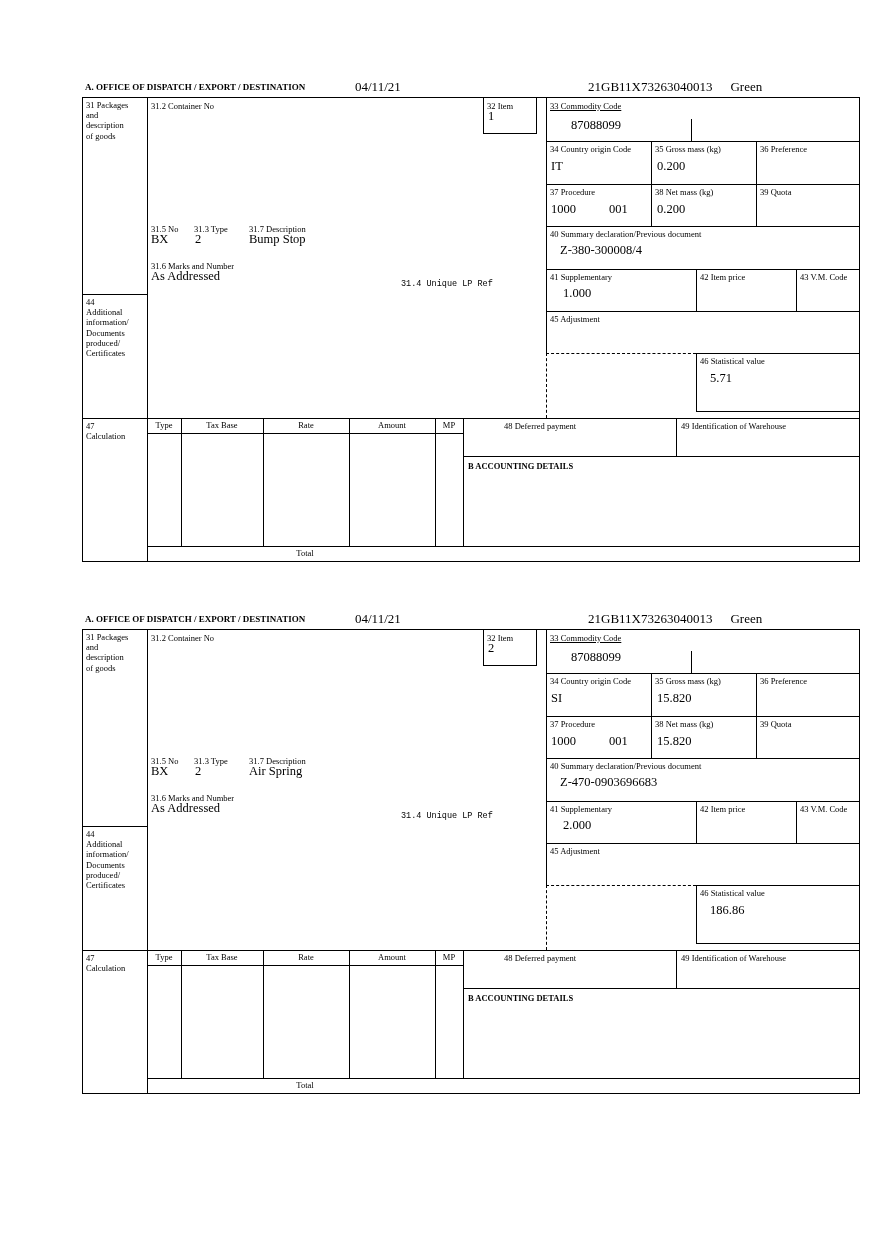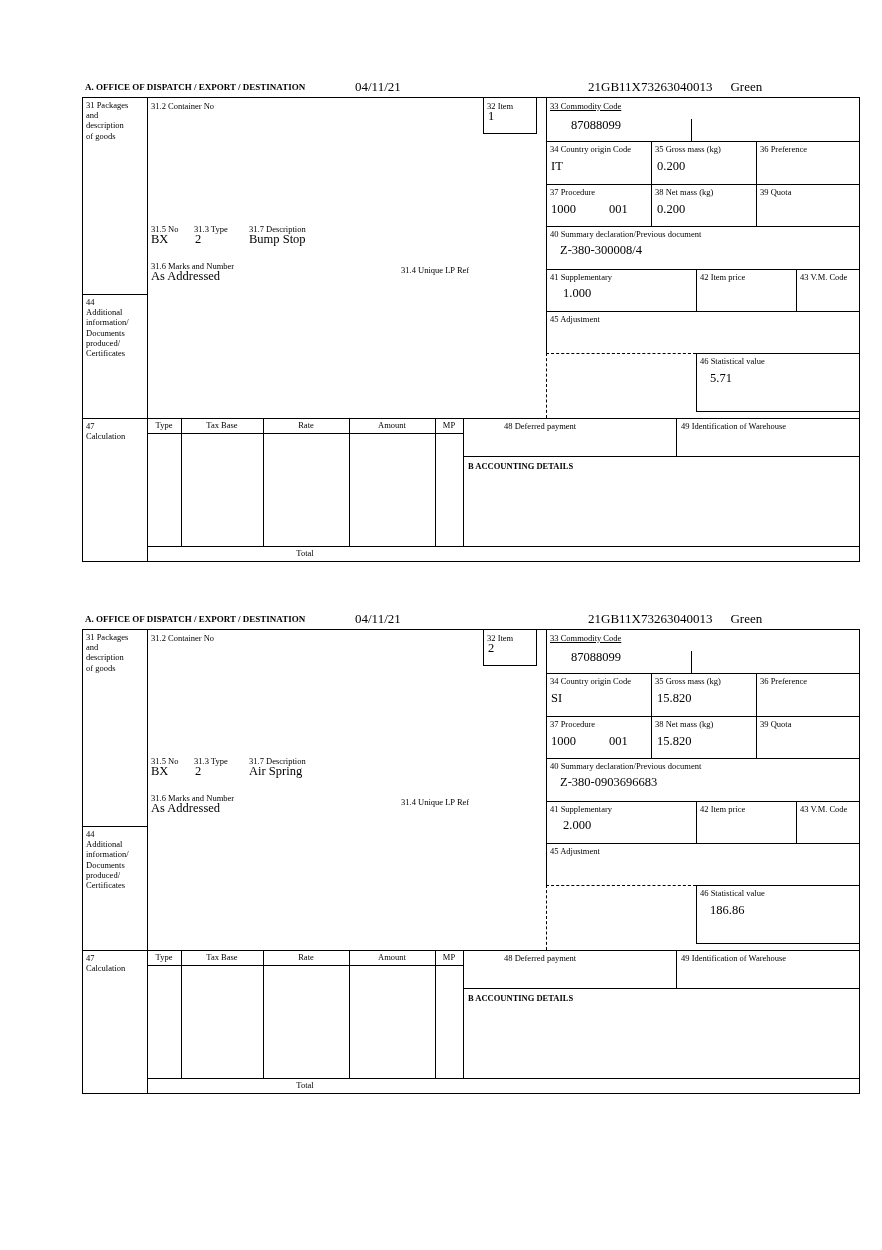--- a/index.html
+++ b/index.html
@@ -70,21 +70,21 @@
   .lbl40{left:467px;top:131px;}
   .lbl41{left:467px;top:174px;}
   .lbl42{left:617px;top:174px;}
   .lbl43{left:717px;top:174px;}
   .lbl45{left:467px;top:216px;}
   .lbl46{left:617px;top:258px;}
   .lbl31_5{left:68px;top:126px;}
   .lbl31_3{left:111px;top:126px;}
   .lbl31_7{left:166px;top:126px;}
   .lbl31_6{left:68px;top:163px;}
-  .lbl31_4{left:318px;top:167px;}
+  .lbl31_4{left:318px;top:181px;font-family:Liberation Mono, monospace;}
   .lbl48{left:385px;top:323px;margin-left:36px;}
   .lbl49{left:598px;top:323px;}
   .lblB{left:385px;top:363px;}
   .th{position:absolute;top:322px;font-size:8.5px;text-align:center;}
   .th-type{left:64px;width:34px;}
   .th-taxbase{left:98px;width:82px;}
   .th-rate{left:180px;width:86px;}
   .th-amount{left:266px;width:86px;}
   .th-mp{left:352px;width:28px;}
   .lbl-total{left:64px;top:450px;width:316px;text-align:center;}
@@ -287,21 +287,21 @@
     <div class="th th-mp">MP</div>
     <div class="lb lbl-total">Total</div>
 
     <div class="vv val32">2</div>
     <div class="vv val33">87088099</div>
     <div class="vv val34">SI</div>
     <div class="vv val35">15.820</div>
     <div class="vv val37a">1000</div>
     <div class="vv val37b">001</div>
     <div class="vv val38">15.820</div>
-    <div class="vv val40">Z-380-0903696683</div>
+    <div class="vv val40">Z-470-0903696683</div>
     <div class="vv val41">2.000</div>
     <div class="vv val46">186.86</div>
     <div class="vv val31_5">BX</div>
     <div class="vv val31_3">2</div>
     <div class="vv val31_7">Air Spring</div>
     <div class="vv val31_6">As Addressed</div>
   </div>
 </div>
 
 </body></html>

